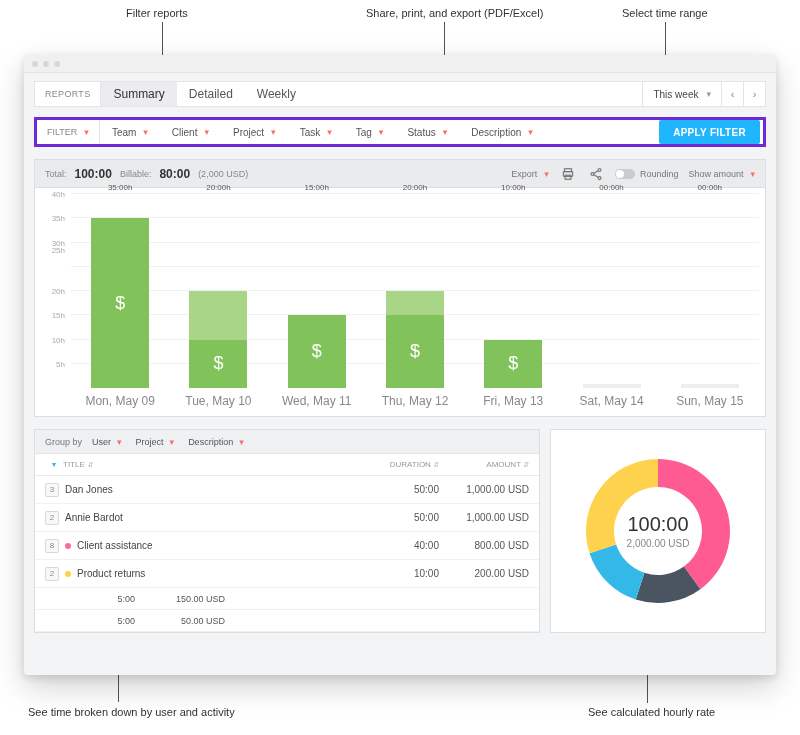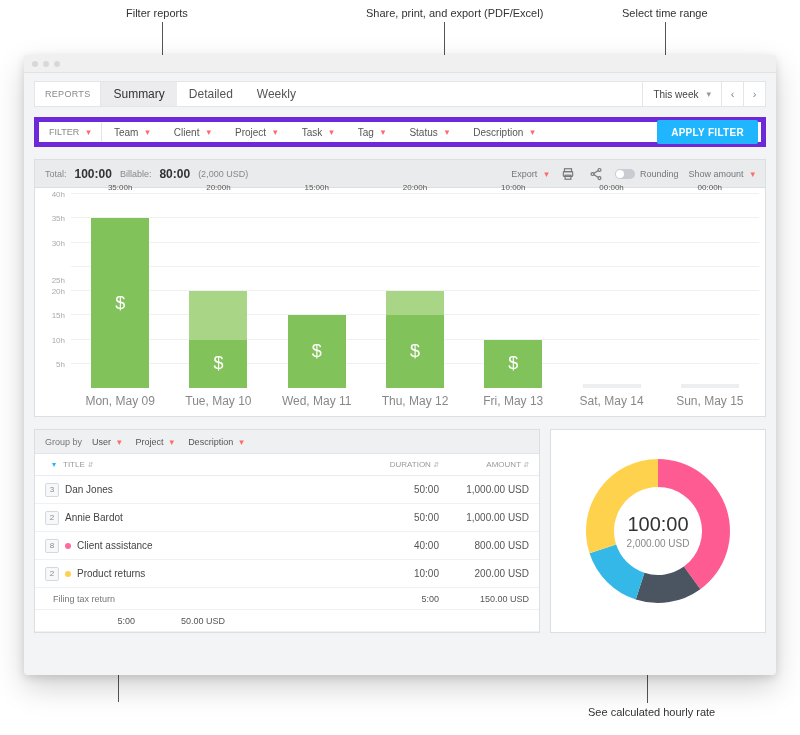--- a/index.html
+++ b/index.html
@@ -34,21 +34,21 @@
 
   .topbar { display:flex; align-items:center; height:26px; background:#fff; border:1px solid #e3e5e8; }
   .topbar .reports-label { padding:0 10px; color:#888; font-size:9px; letter-spacing:.3px; border-right:1px solid #e3e5e8; height:100%; display:flex; align-items:center; }
   .tabs { display:flex; height:100%; flex:1; }
   .tab { padding:0 12px; display:flex; align-items:center; font-size:12px; color:#555; cursor:pointer; }
   .tab.active { background:#ececef; color:#333; }
   .timerange { display:flex; align-items:center; gap:0; height:100%; border-left:1px solid #e3e5e8; }
   .tr-select { padding:0 10px; height:100%; display:flex; align-items:center; gap:6px; cursor:pointer; font-size:10px; color:#444; }
   .nav-btn { width:22px; height:26px; display:flex; align-items:center; justify-content:center; border-left:1px solid #e3e5e8; cursor:pointer; color:#888; }
 
-  .filterbar { display:flex; align-items:center; height:30px; background:#fff; border:5px solid #6d28d9; margin-top:10px; }
+  .filterbar { display:flex; align-items:center; height:30px; background:#fff; border:3px solid #6d28d9; margin-top:10px; }
   .filterbar .flabel { padding:0 10px; color:#888; font-size:9px; display:flex; gap:5px; align-items:center; border-right:1px solid #e3e5e8; height:100%; }
   .fitem { padding:0 12px; display:flex; align-items:center; gap:5px; font-size:10px; color:#555; cursor:pointer; height:100%; }
   .spacer { flex:1; }
   .apply-btn { margin:3px; background:#1fb6ff; color:#fff; font-size:10px; font-weight:600; padding:0 14px; height:24px; display:flex; align-items:center; border-radius:2px; cursor:pointer; letter-spacing:.3px;}
   .caret { color:#ff6b6b; font-size:9px; margin-left:2px;}
 
   .statsbar { display:flex; align-items:center; height:28px; background:#e9ebed; border:1px solid #dcdfe2; border-bottom:none; margin-top:12px; padding:0 10px; gap:8px;}
   .stat-l { color:#888; font-size:9px; }
   .stat-v { font-weight:600; font-size:12px; color:#333; }
   .stat-sub { color:#888; font-size:9px; }
@@ -114,20 +114,21 @@
 
   <div class="annotation-label" style="left:366px; top:7px;">Share, print, and export (PDF/Excel)</div>
   <div class="ann-line" style="left:444px; top:22px; width:1px; height:158px;"></div>
   <div class="ann-line" style="left:444px; top:180px; width:158px; height:1px;"></div>
   <div class="ann-dot" style="left:602px; top:177.5px;"></div>
 
   <div class="annotation-label" style="left:622px; top:7px;">Select time range</div>
   <div class="ann-line" style="left:665px; top:22px; width:1px; height:50px;"></div>
   <div class="ann-dot" style="left:662.5px; top:72px;"></div>
 
+  <div class="annotation-label" style="left:28px; top:706px;">See time broken down by user and activity</div>
   <div class="ann-line" style="left:118px; top:672px; width:1px; height:30px;"></div>
   <div class="ann-dot" style="left:115.5px; top:670px;"></div>
 
   <div class="annotation-label" style="left:588px; top:706px;">See calculated hourly rate</div>
   <div class="ann-line" style="left:647px; top:603px; width:1px; height:100px;"></div>
   <div class="ann-dot" style="left:644.5px; top:601px;"></div>
 </div>
 
 <div class="window">
   <div class="titlebar">
@@ -229,21 +230,21 @@
             <span class="caret">▾</span>
         </div>
       </div>
     </div>
 
     <div class="chart-card">
       <div class="yticks" id="yticks">
           <div class="yt" style="bottom: 194px;">40h</div>
           <div class="yt" style="bottom: 169.75px;">35h</div>
           <div class="yt" style="bottom: 145.5px;">30h</div>
-          <div class="yt" style="bottom: 108px;">25h</div>
+          <div class="yt" style="bottom: 138px;">25h</div>
           <div class="yt" style="bottom: 97px;">20h</div>
           <div class="yt" style="bottom: 72.75px;">15h</div>
           <div class="yt" style="bottom: 48.5px;">10h</div>
           <div class="yt" style="bottom: 24.25px;">5h</div>
         </div>
       <div class="ygrid" id="ygrid">
           <div class="gl" style="bottom: 194px;"></div>
           <div class="gl" style="bottom: 169.75px;"></div>
           <div class="gl" style="bottom: 145.5px;"></div>
           <div class="gl" style="bottom: 121.25px;"></div>
@@ -374,23 +375,20 @@
             <div class="trow">
               <div class="cell-title">
                 <span class="cnt">2</span>
                 <span class="pdot" style="background:#ffd24d"></span>
                 <span>Product returns</span>
               </div>
               <div class="cell-dur">10:00</div>
               <div class="cell-amt">200.00 USD</div>
             </div>
             <div class="trow sub">
-              <div class="cell-title">
-                <span style="margin-left:8px">Filing tax return</span>
-              </div>
               <div class="cell-dur">5:00</div>
               <div class="cell-amt">150.00 USD</div>
             </div>
             <div class="trow sub">
               <div class="cell-dur">5:00</div>
               <div class="cell-amt">50.00 USD</div>
             </div>
           </div>
       </div>
 

